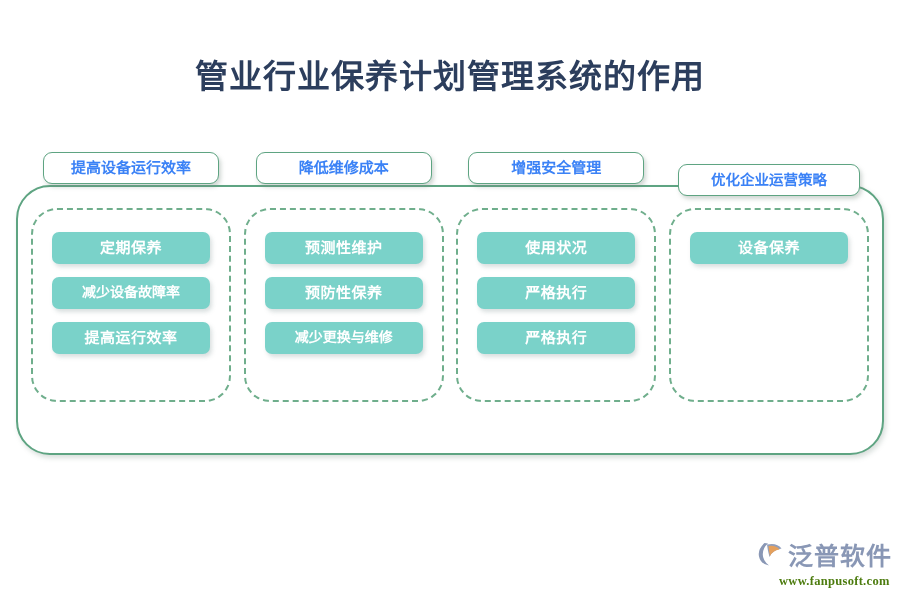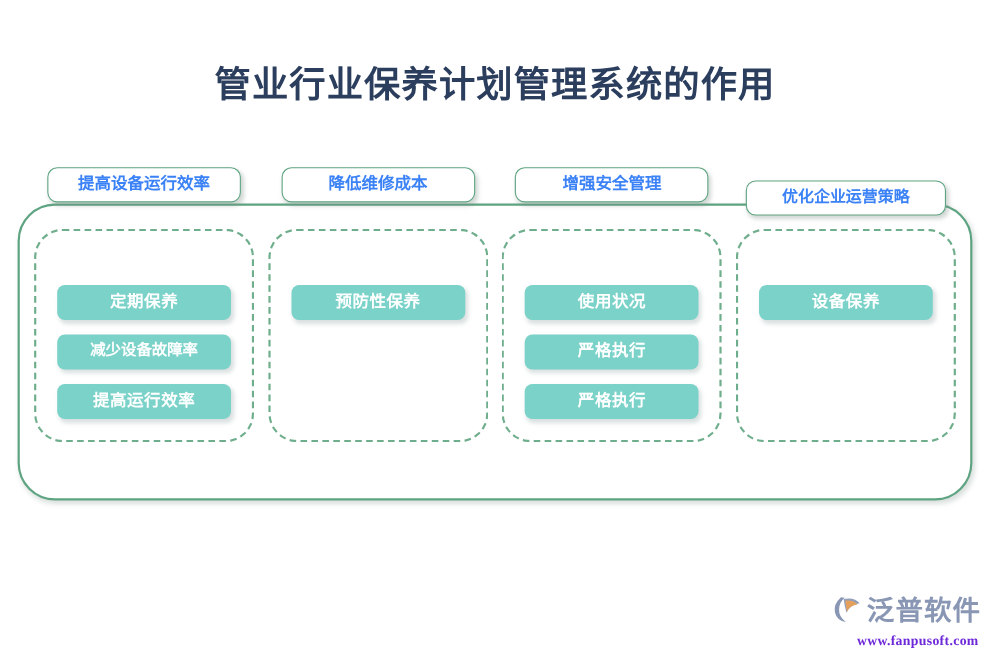--- a/index.html
+++ b/index.html
@@ -106,21 +106,21 @@
     border: 2.5px dashed #6fae8c;
     border-radius: 26px;
     background: transparent;
     z-index: 1;
   }
 
   
   .pill-stack {
     position: relative;
     z-index: 2;
-    margin-top: 74px;
+    margin-top: 47px;
     display: flex;
     flex-direction: column;
     gap: 13px;
     align-items: center;
   }
 
   .pill {
     width: 158px;
     height: 32px;
     line-height: 32px;
@@ -175,21 +175,21 @@
     color: #8997b5;
     letter-spacing: 1px;
     line-height: 1;
   }
   #brand-url {
     margin-left: 22px;
     margin-top: 2px;
     font-family: "Liberation Serif", "DejaVu Serif", serif;
     font-size: 12.5px;
     font-weight: 700;
-    color: #6d28d9;
+    color: #4d7c0f;
     letter-spacing: 0.3px;
   }
 </style>
 </head>
 <body>
 
 <div id="page-title">管业行业保养计划管理系统的作用</div>
 
 <div id="watermark">
   <svg viewBox="0 0 120 70" width="120" height="70" aria-hidden="true">
@@ -210,21 +210,23 @@
       <div class="pill">定期保养</div>
       <div class="pill long">减少设备故障率</div>
       <div class="pill">提高运行效率</div>
     </div>
   </div>
 
   <div class="column">
     <div class="col-header">降低维修成本</div>
     <div class="dashed-box"></div>
     <div class="pill-stack">
+      <div class="pill">预测性维护</div>
       <div class="pill">预防性保养</div>
+      <div class="pill long">减少更换与维修</div>
     </div>
   </div>
 
   <div class="column">
     <div class="col-header">增强安全管理</div>
     <div class="dashed-box"></div>
     <div class="pill-stack">
       <div class="pill">使用状况</div>
       <div class="pill">严格执行</div>
       <div class="pill">严格执行</div>

